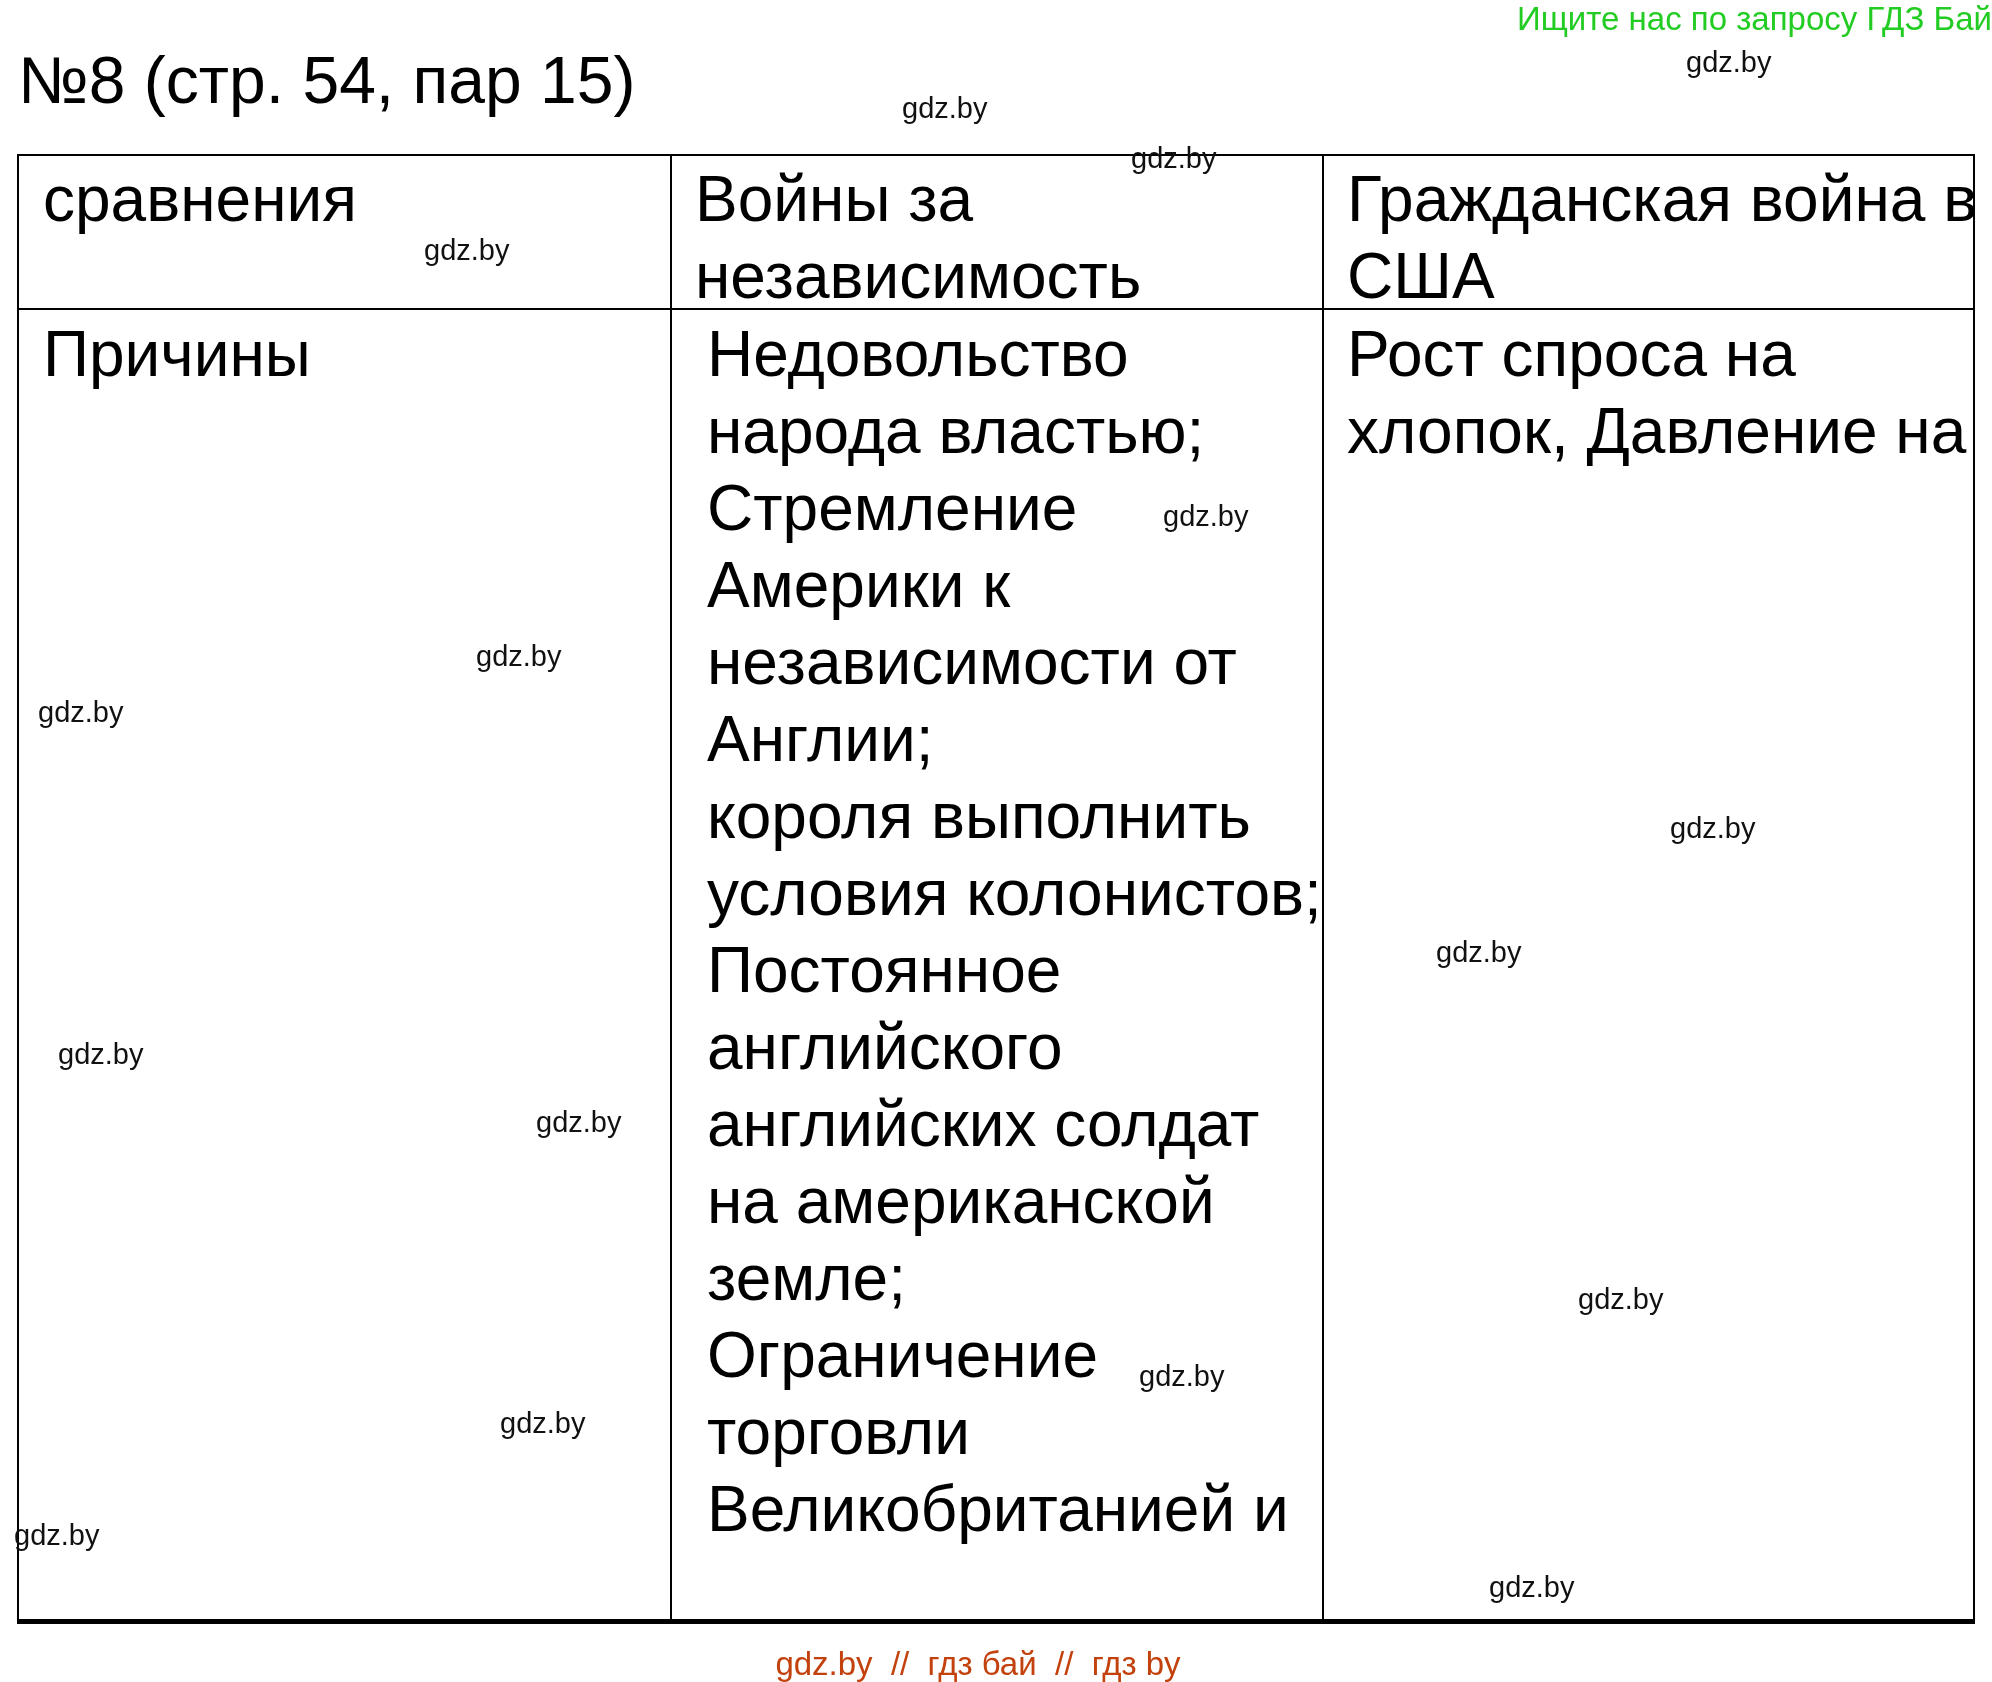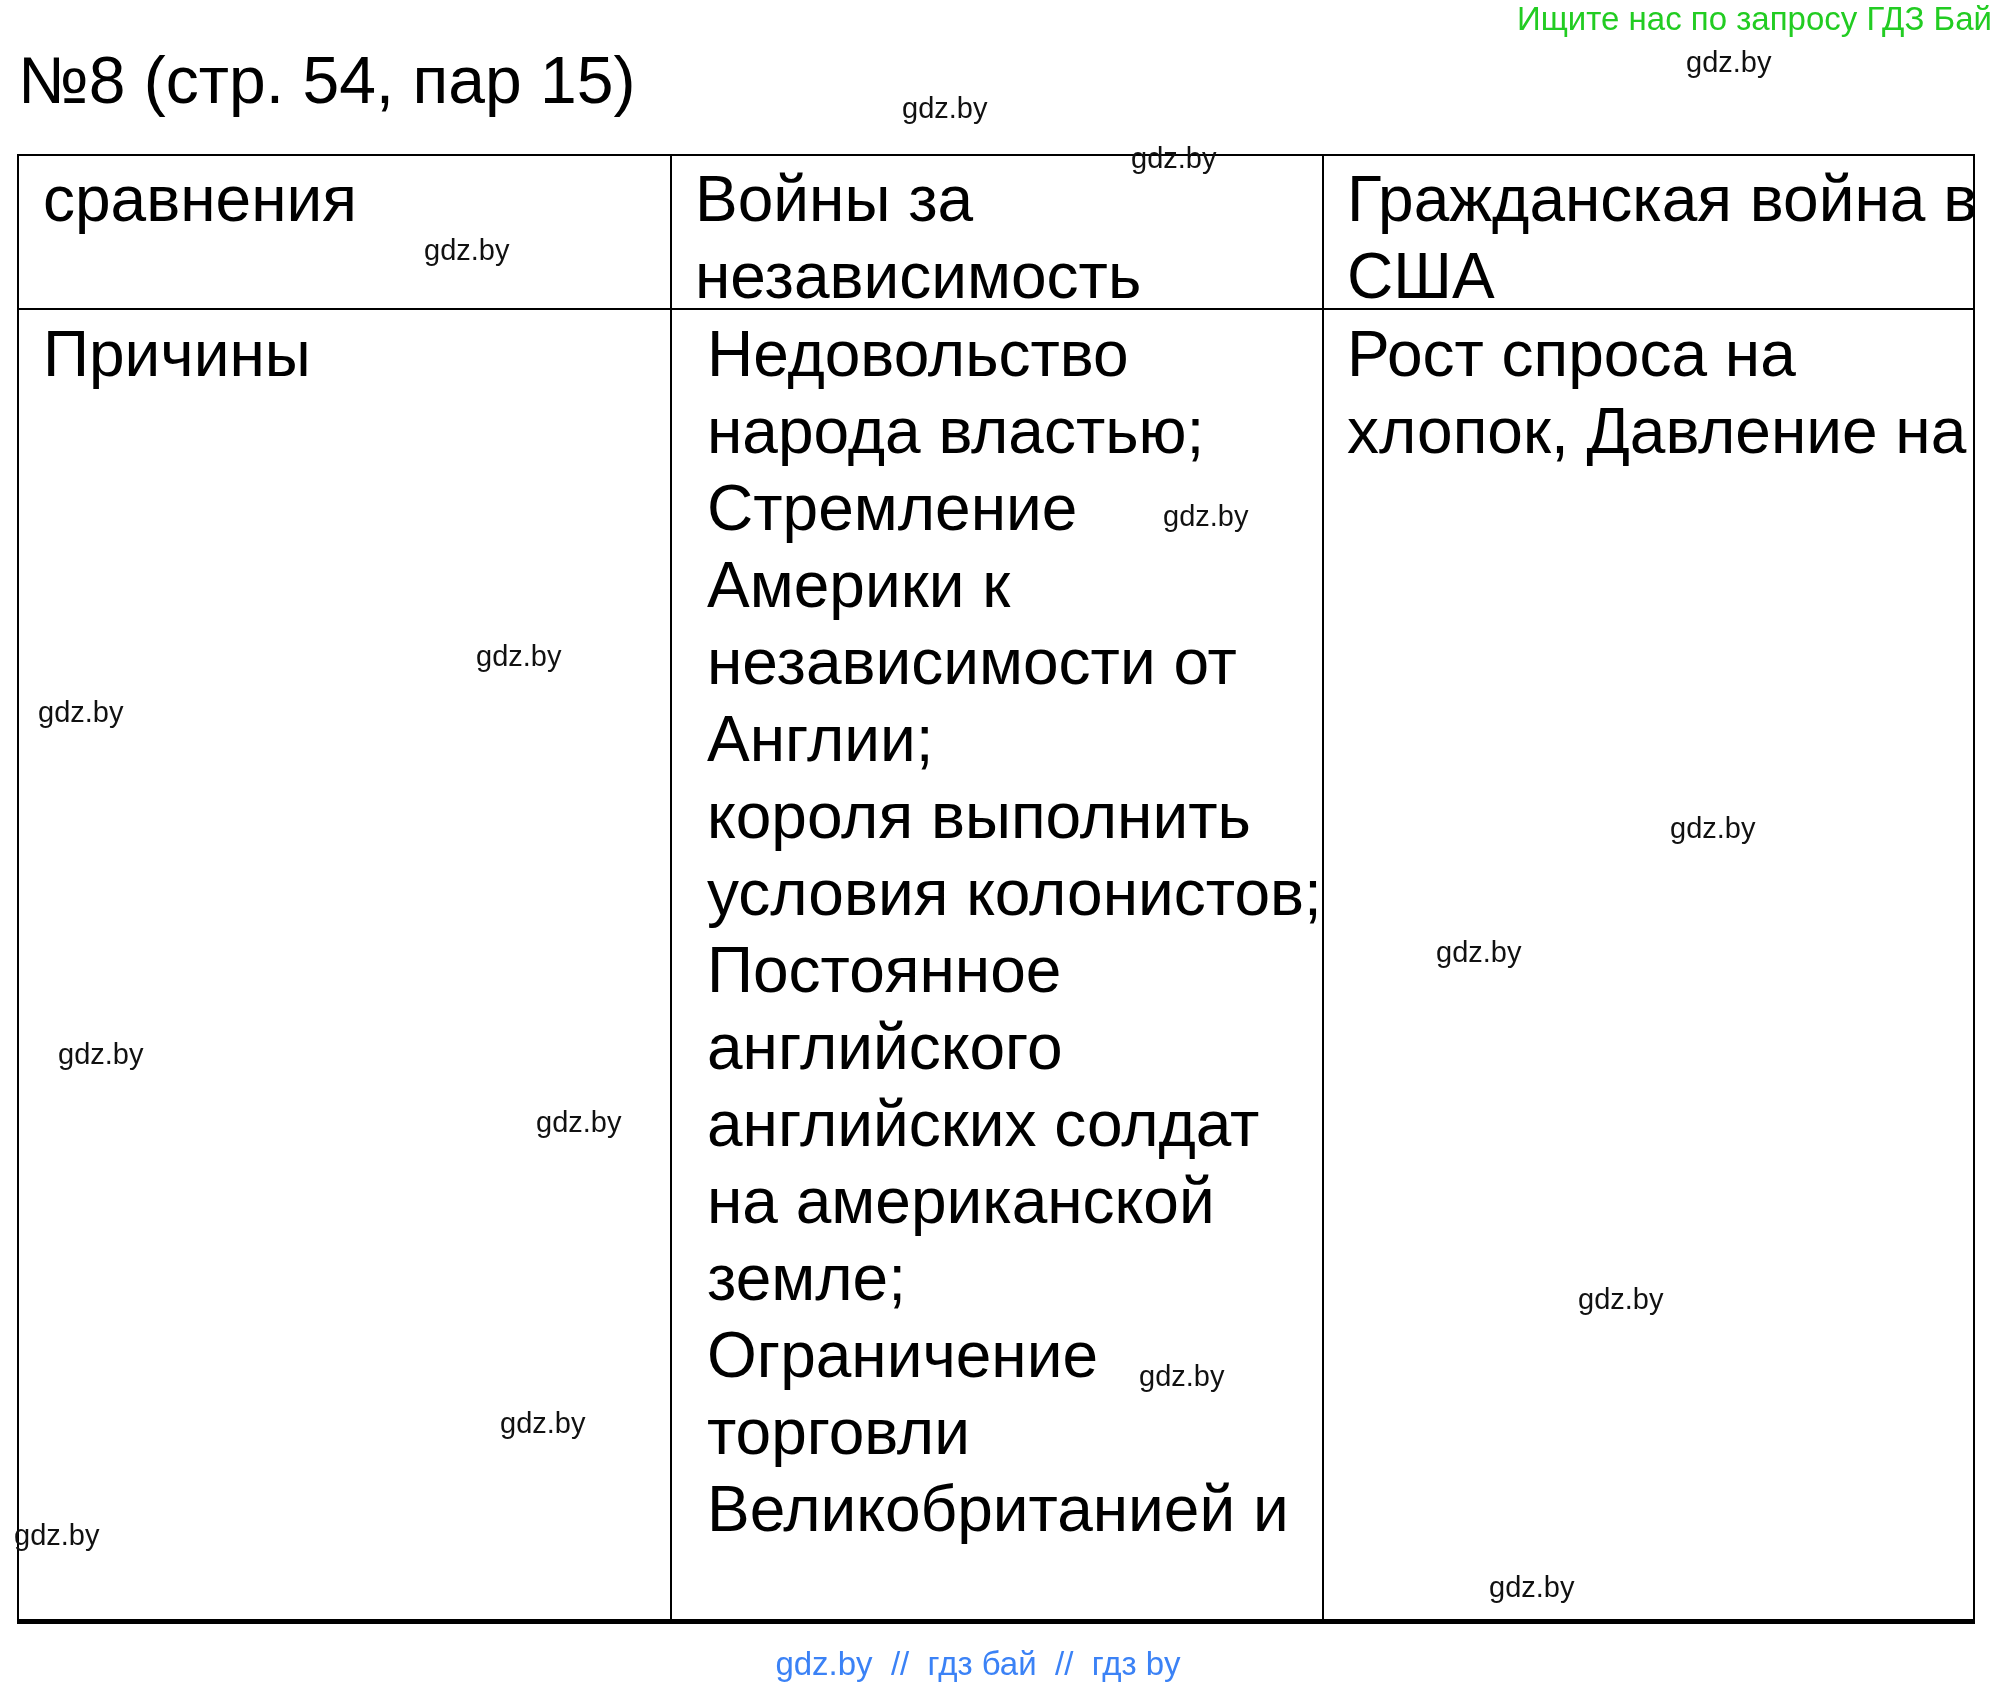--- a/index.html
+++ b/index.html
@@ -7,21 +7,21 @@
   .serif { font-family: Liberation Sans, sans-serif; color:#000; }
   .sans { font-family: "Liberation Sans", "DejaVu Sans", sans-serif; }
   #top-banner { position:absolute; left:0; width:1992px; top:0; text-align:right; font-size:33px; color:#22cc22; }
   #title { position:absolute; left:18px; top:42px; font-size:66px; line-height:76px; }
   .wm { position:absolute; font-size:29px; color:#111; white-space:nowrap; }
   #table { position:absolute; left:17px; top:154px; width:1958px; height:1470px; border:2px solid #000; border-bottom:5px solid #000; box-sizing:border-box; }
   .vline { position:absolute; top:0; bottom:0; width:2px; background:#000; }
   .hline { position:absolute; left:0; right:0; height:2px; background:#000; }
   .cell { position:absolute; font-size:64px; line-height:77px; }
   .cell div { white-space:nowrap; }
-  #footer { position:absolute; left:0; width:1956px; top:1645px; text-align:center; font-size:33px; color:#3b82f6; }
+  #footer { position:absolute; left:0; width:1956px; top:1645px; text-align:center; font-size:33px; color:#c2410c; }
 </style>
 </head>
 <body>
 
 <div id="top-banner" class="sans">Ищите нас по запросу ГДЗ Бай</div>
 
 <div id="title" class="serif">№8 (стр. 54, пар 15)</div>
 
 <div id="table">
   <div class="vline" style="left:651px"></div>

